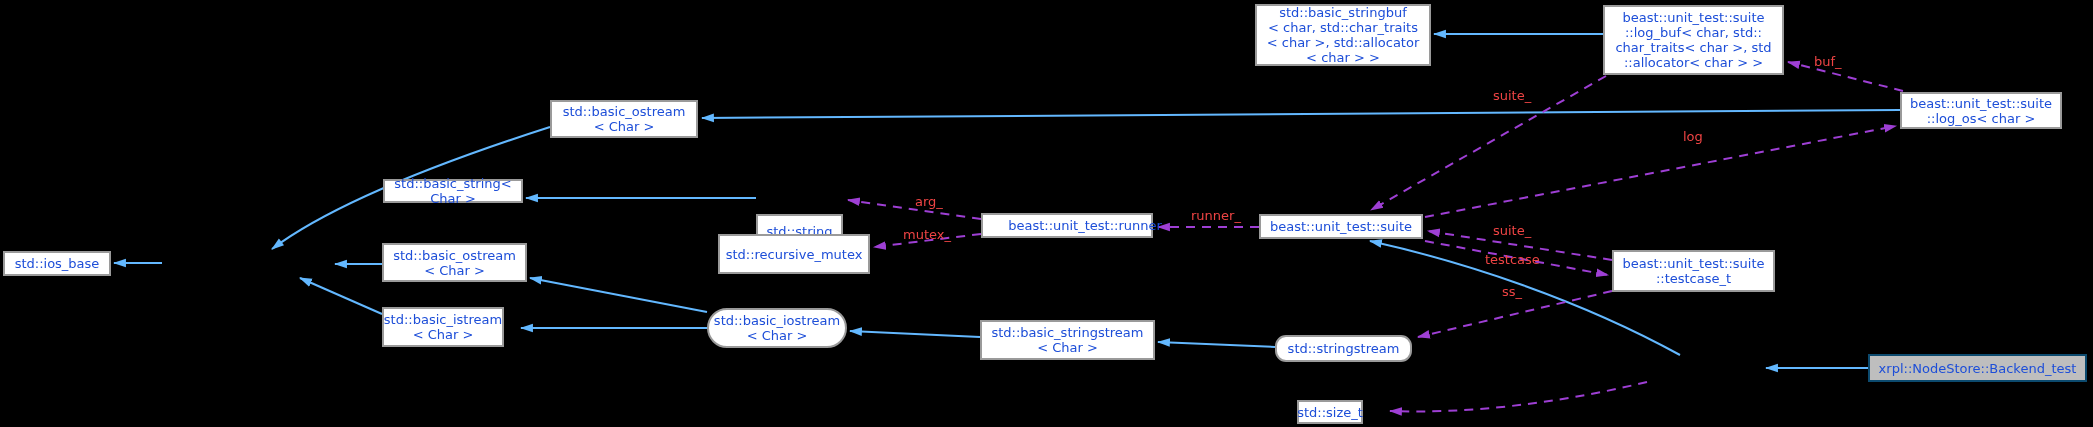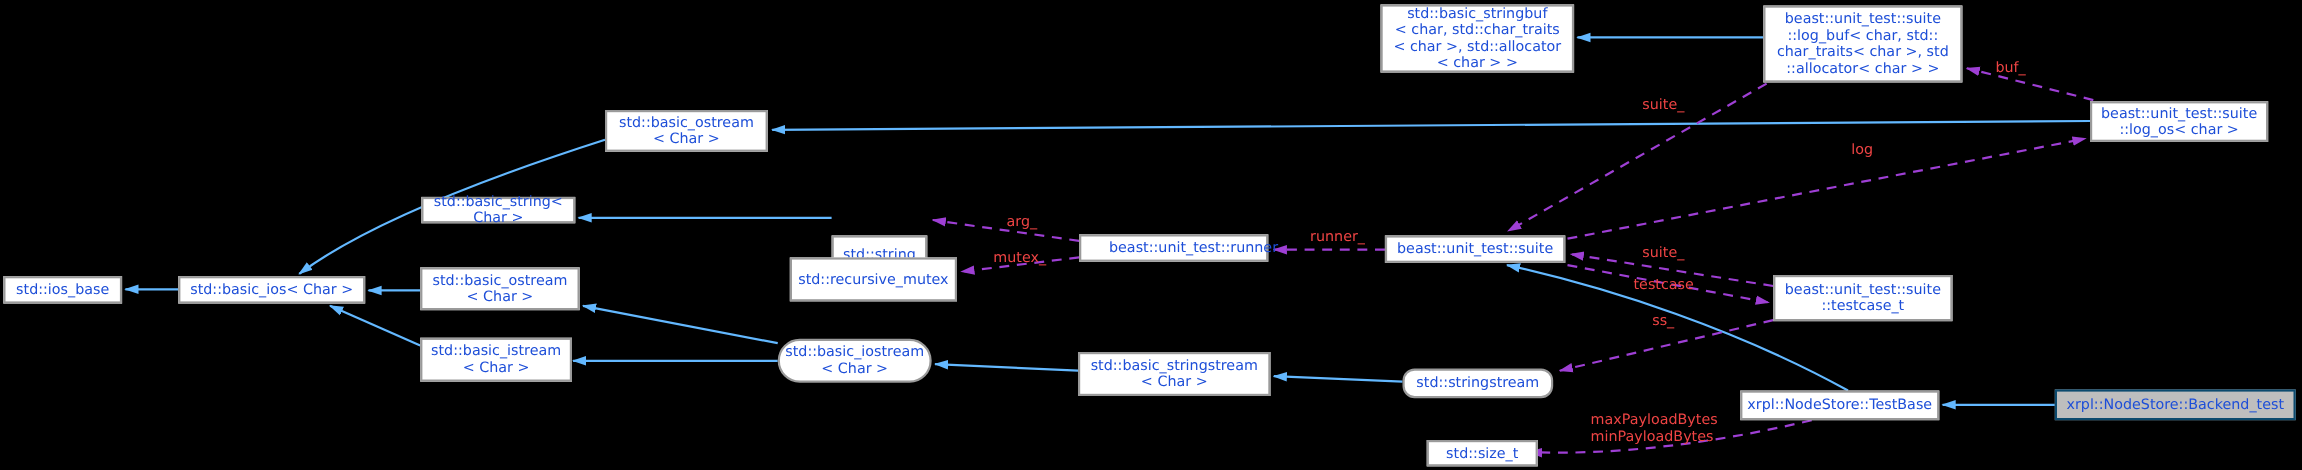--- a/index.html
+++ b/index.html
@@ -98,24 +98,20 @@
     </div>
     <div class="edge-label" style="left: 1493px; top: 223px;">
       <div>suite_</div>
     </div>
     <div class="edge-label" style="left: 1485px; top: 252px;">
       <div>testcase</div>
     </div>
     <div class="edge-label" style="left: 1502px; top: 284px;">
       <div>ss_</div>
     </div>
-    <div class="edge-label" style="left: 1446px; top: 374px;">
-      <div>maxPayloadBytes</div>
-      <div>minPayloadBytes</div>
-    </div>
     <div class="node" style="left: 1255px; top: 4px; width: 176px; height: 62px;">
       <div>std::basic_stringbuf</div>
       <div>&lt; char, std::char_traits</div>
       <div>&lt; char &gt;, std::allocator</div>
       <div>&lt; char &gt; &gt;</div>
     </div>
     <div class="node" style="left: 1603px; top: 5px; width: 181px; height: 70px;">
       <div>beast::unit_test::suite</div>
       <div>::log_buf&lt; char, std::</div>
       <div>char_traits&lt; char &gt;, std</div>
@@ -141,48 +137,42 @@
     </div>
     <div class="node" style="left: 981px; top: 213px; width: 172px; height: 25px; padding-left: 36px;">
       <div>beast::unit_test::runner</div>
     </div>
     <div class="node" style="left: 1259px; top: 214px; width: 164px; height: 25px;">
       <div>beast::unit_test::suite</div>
     </div>
     <div class="node" style="left: 3px; top: 251px; width: 108px; height: 25px;">
       <div>std::ios_base</div>
     </div>
-    <div class="node" style="left: 162px; top: 251px; width: 170px; height: 25px;">
-      <div>std::basic_ios&lt; Char &gt;</div>
-    </div>
     <div class="node" style="left: 382px; top: 243px; width: 145px; height: 39px;">
       <div>std::basic_ostream</div>
       <div>&lt; Char &gt;</div>
     </div>
-    <div class="node" style="left: 382px; top: 307px; width: 138px; height: 40px;">
+    <div class="node" style="left: 382px; top: 307px; width: 122px; height: 40px;">
       <div>std::basic_istream</div>
       <div>&lt; Char &gt;</div>
     </div>
     <div class="node" style="left: 707px; top: 308px; width: 140px; height: 40px; border-radius: 20px;">
       <div>std::basic_iostream</div>
       <div>&lt; Char &gt;</div>
     </div>
     <div class="node" style="left: 980px; top: 320px; width: 175px; height: 40px;">
       <div>std::basic_stringstream</div>
       <div>&lt; Char &gt;</div>
     </div>
     <div class="node" style="left: 1275px; top: 335px; width: 137px; height: 27px; border-radius: 11px;">
       <div>std::stringstream</div>
     </div>
     <div class="node" style="left: 1612px; top: 250px; width: 163px; height: 42px;">
       <div>beast::unit_test::suite</div>
       <div>::testcase_t</div>
     </div>
-    <div class="node" style="left: 1582px; top: 355px; width: 181px; height: 27px;">
-      <div>xrpl::NodeStore::TestBase</div>
-    </div>
     <div class="node highlight" style="left: 1868px; top: 354px; width: 219px; height: 28px;">
       <div>xrpl::NodeStore::Backend_test</div>
     </div>
-    <div class="node" style="left: 1297px; top: 400px; width: 101px; height: 24px;">
+    <div class="node" style="left: 1297px; top: 400px; width: 66px; height: 24px;">
       <div>std::size_t</div>
     </div>
   </div>
 
 </body></html>

